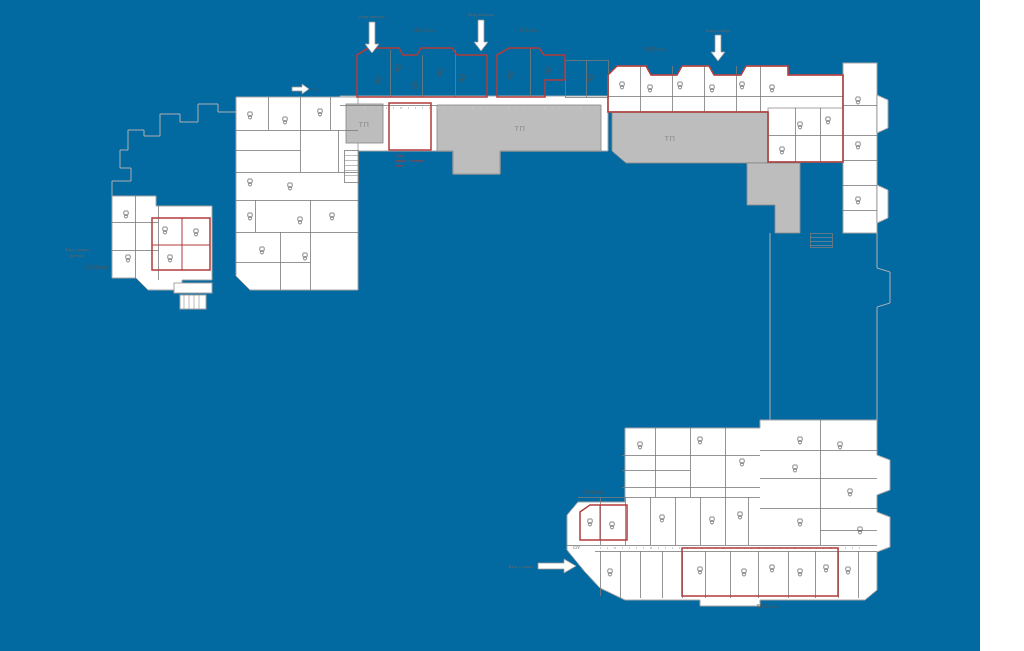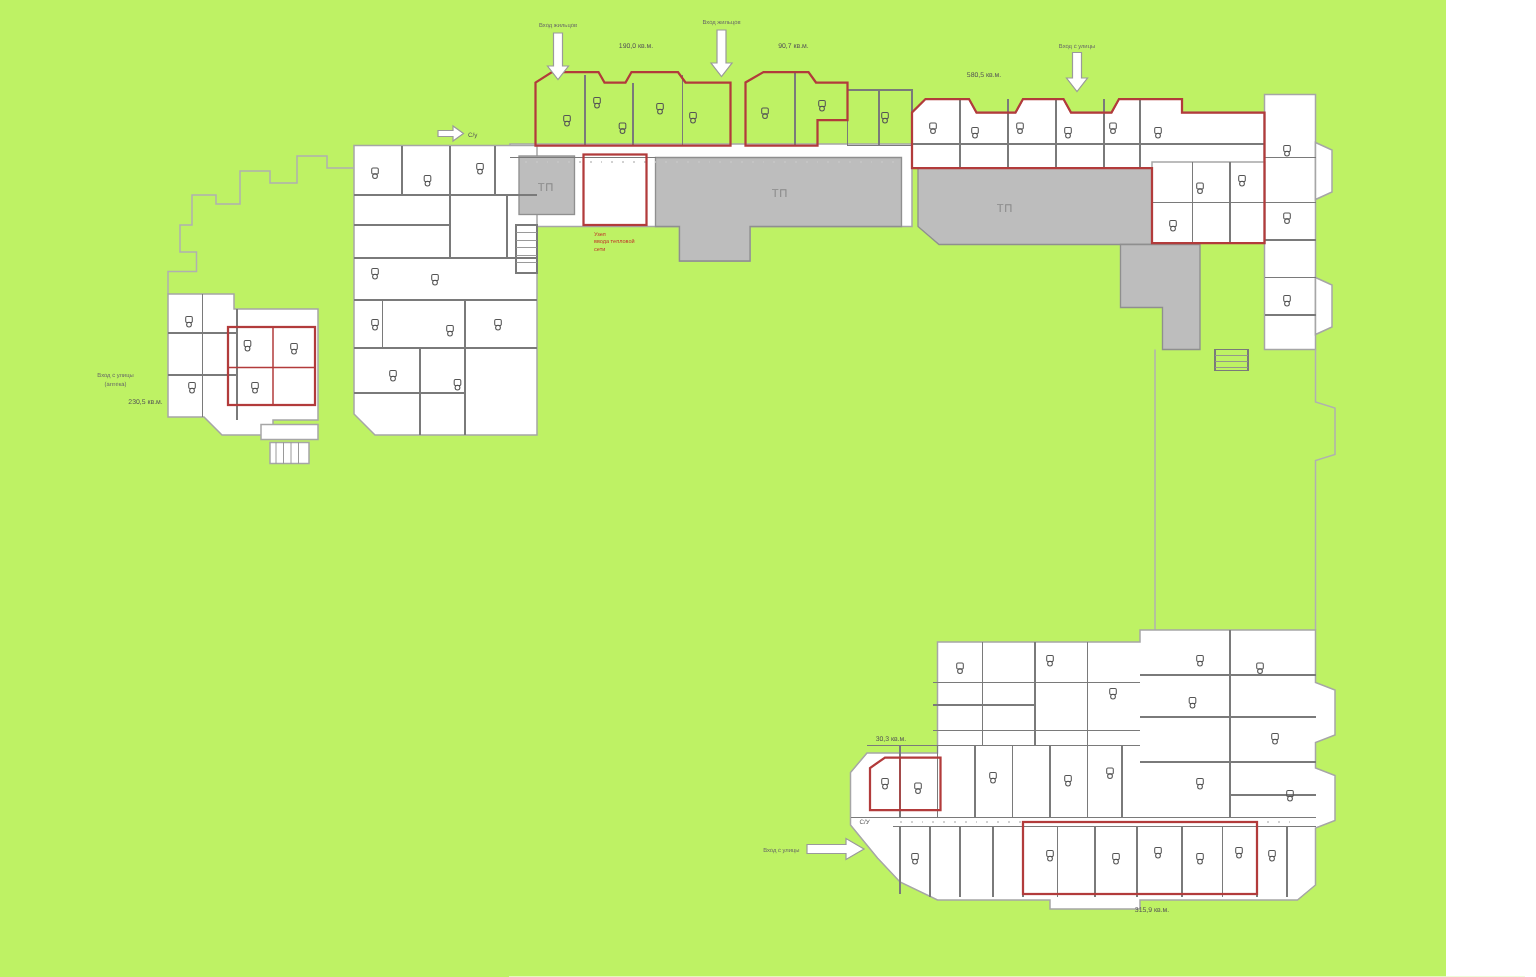--- a/index.html
+++ b/index.html
@@ -1,17 +1,17 @@
 <!DOCTYPE html>
 <html><head>
 <meta charset="utf-8">
 <style>
   html,body{margin:0;padding:0;background:#ffffff;}
-  .stage{position:relative;width:964px;height:651px;background:#bef264;overflow:hidden;
-         font-family:"Liberation Sans", sans-serif;}
+  .stage{position:relative;width:964px;height:651px;background:#0369a1;overflow:hidden;
+         font-family:"Liberation Sans", sans-serif;padding-left:16px;}
   svg{position:absolute;left:0;top:0;}
   text{font-family:"Liberation Sans", sans-serif;}
   .t-area{font-size:4.6px;fill:#555;}
   .t-tp{font-size:7.5px;fill:#8a8a8a;letter-spacing:.5px;}
   .t-ent{font-size:3.9px;fill:#666;}
   .t-note{font-size:3.7px;fill:#c0392b;}
   .t-wc{font-size:4.2px;fill:#555;}
   .mass{fill:#ffffff;stroke:#a6a6a6;stroke-width:1;}
   .contour{fill:none;stroke:#b0b0b0;stroke-width:1;}
   .part{stroke:#7a7a7a;stroke-width:.8;fill:none;}

